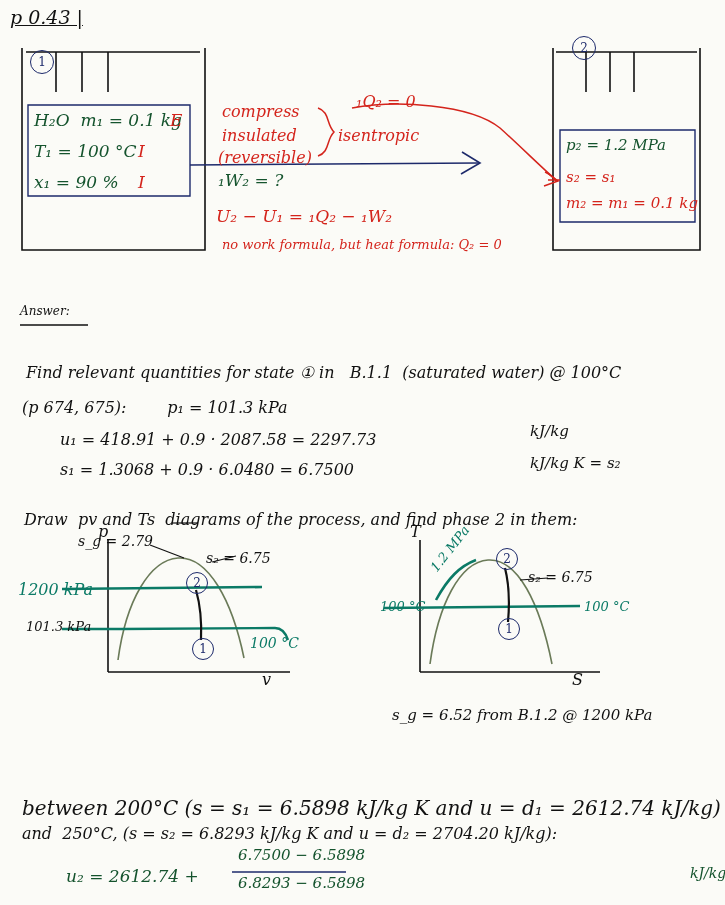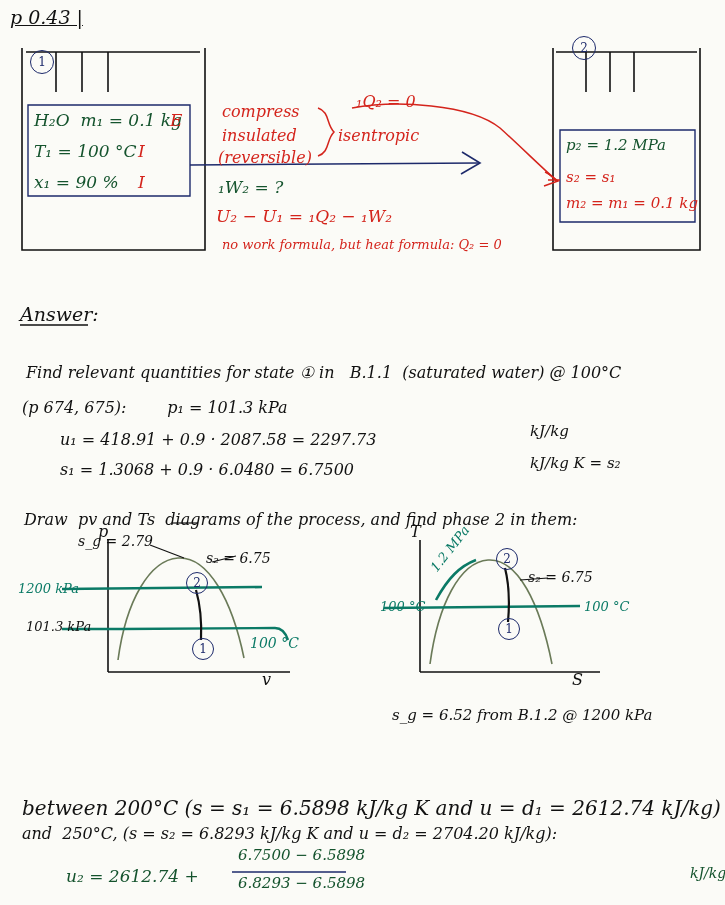--- a/index.html
+++ b/index.html
@@ -141,40 +141,40 @@
 
   <div class="t blue hand" style="left:566px;top:138px;font-size:15px;">p₂ = 1.2 MPa</div>
   <div class="t red hand" style="left:566px;top:170px;font-size:15px;">s₂ = s₁</div>
   <div class="t red hand" style="left:566px;top:196px;font-size:15px;">m₂ = m₁ = 0.1 kg</div>
 
   <div class="t red hand" style="left:222px;top:104px;font-size:16px;">compress</div>
   <div class="t red hand" style="left:222px;top:128px;font-size:16px;">insulated</div>
   <div class="t red hand" style="left:218px;top:150px;font-size:16px;">(reversible)</div>
   <div class="t red hand" style="left:338px;top:128px;font-size:16px;">isentropic</div>
   <div class="t red hand" style="left:356px;top:94px;font-size:16px;">₁Q₂ = 0</div>
-  <div class="t blue hand" style="left:218px;top:172px;font-size:17px;margin-top:7px;">₁W₂ = ?</div>
+  <div class="t blue hand" style="left:218px;top:172px;font-size:17px;">₁W₂ = ?</div>
   <div class="t red hand" style="left:216px;top:208px;font-size:17px;">U₂ − U₁ = ₁Q₂ − ₁W₂</div>
   <div class="t red hand" style="left:222px;top:238px;font-size:13px;">no work formula, but heat formula: Q₂ = 0</div>
 
-  <div class="t blk hand" style="left:20px;top:305px;font-size:19px;">Answer:</div>
+  <div class="t blk hand" style="left:20px;top:305px;font-size:12px;">Answer:</div>
 
   <div class="t blk hand" style="left:26px;top:365px;font-size:16px;">Find relevant quantities for state ① in   B.1.1  (saturated water) @ 100°C</div>
   <div class="t blk hand" style="left:22px;top:400px;font-size:16px;">(p 674, 675):        p₁ = 101.3 kPa</div>
   <div class="t blk hand" style="left:60px;top:432px;font-size:16px;">u₁ = 418.91 + 0.9 · 2087.58 = 2297.73</div>
   <div class="t blk hand" style="left:530px;top:424px;font-size:15px;">kJ/kg</div>
   <div class="t blk hand" style="left:60px;top:462px;font-size:16px;">s₁ = 1.3068 + 0.9 · 6.0480 = 6.7500</div>
   <div class="t blk hand" style="left:530px;top:456px;font-size:15px;">kJ/kg K = s₂</div>
 
   <div class="t blk hand" style="left:24px;top:512px;font-size:16px;">Draw  pv and Ts  diagrams of the process, and find phase 2 in them:</div>
 
   <div class="t blk hand" style="left:98px;top:524px;font-size:16px;">p</div>
   <div class="t blk hand" style="left:262px;top:672px;font-size:16px;">v</div>
   <div class="t blk hand" style="left:78px;top:534px;font-size:14px;">s_g = 2.79</div>
   <div class="t blk hand" style="left:206px;top:551px;font-size:14px;">s₂ = 6.75</div>
-  <div class="t teal hand" style="left:18px;top:582px;font-size:13px;">1200 kPa</div>
+  <div class="t teal hand" style="left:18px;top:582px;font-size:16px;">1200 kPa</div>
   <div class="t blk hand" style="left:26px;top:620px;font-size:13px;">101.3 kPa</div>
   <div class="t teal hand" style="left:250px;top:636px;font-size:14px;">100 °C</div>
   <div class="circ" style="left:186px;top:572px;width:20px;height:20px;">2</div>
   <div class="circ" style="left:192px;top:638px;width:20px;height:20px;">1</div>
 
   <div class="t blk hand" style="left:410px;top:524px;font-size:16px;">T</div>
   <div class="t blk hand" style="left:572px;top:672px;font-size:16px;">S</div>
   <div class="t blk hand" style="left:528px;top:570px;font-size:14px;">s₂ = 6.75</div>
   <div class="t teal hand" style="left:428px;top:566px;font-size:13px;transform:rotate(-52deg);transform-origin:left top;">1.2 MPa</div>
   <div class="t teal hand" style="left:380px;top:600px;font-size:13px;">100 °C</div>

